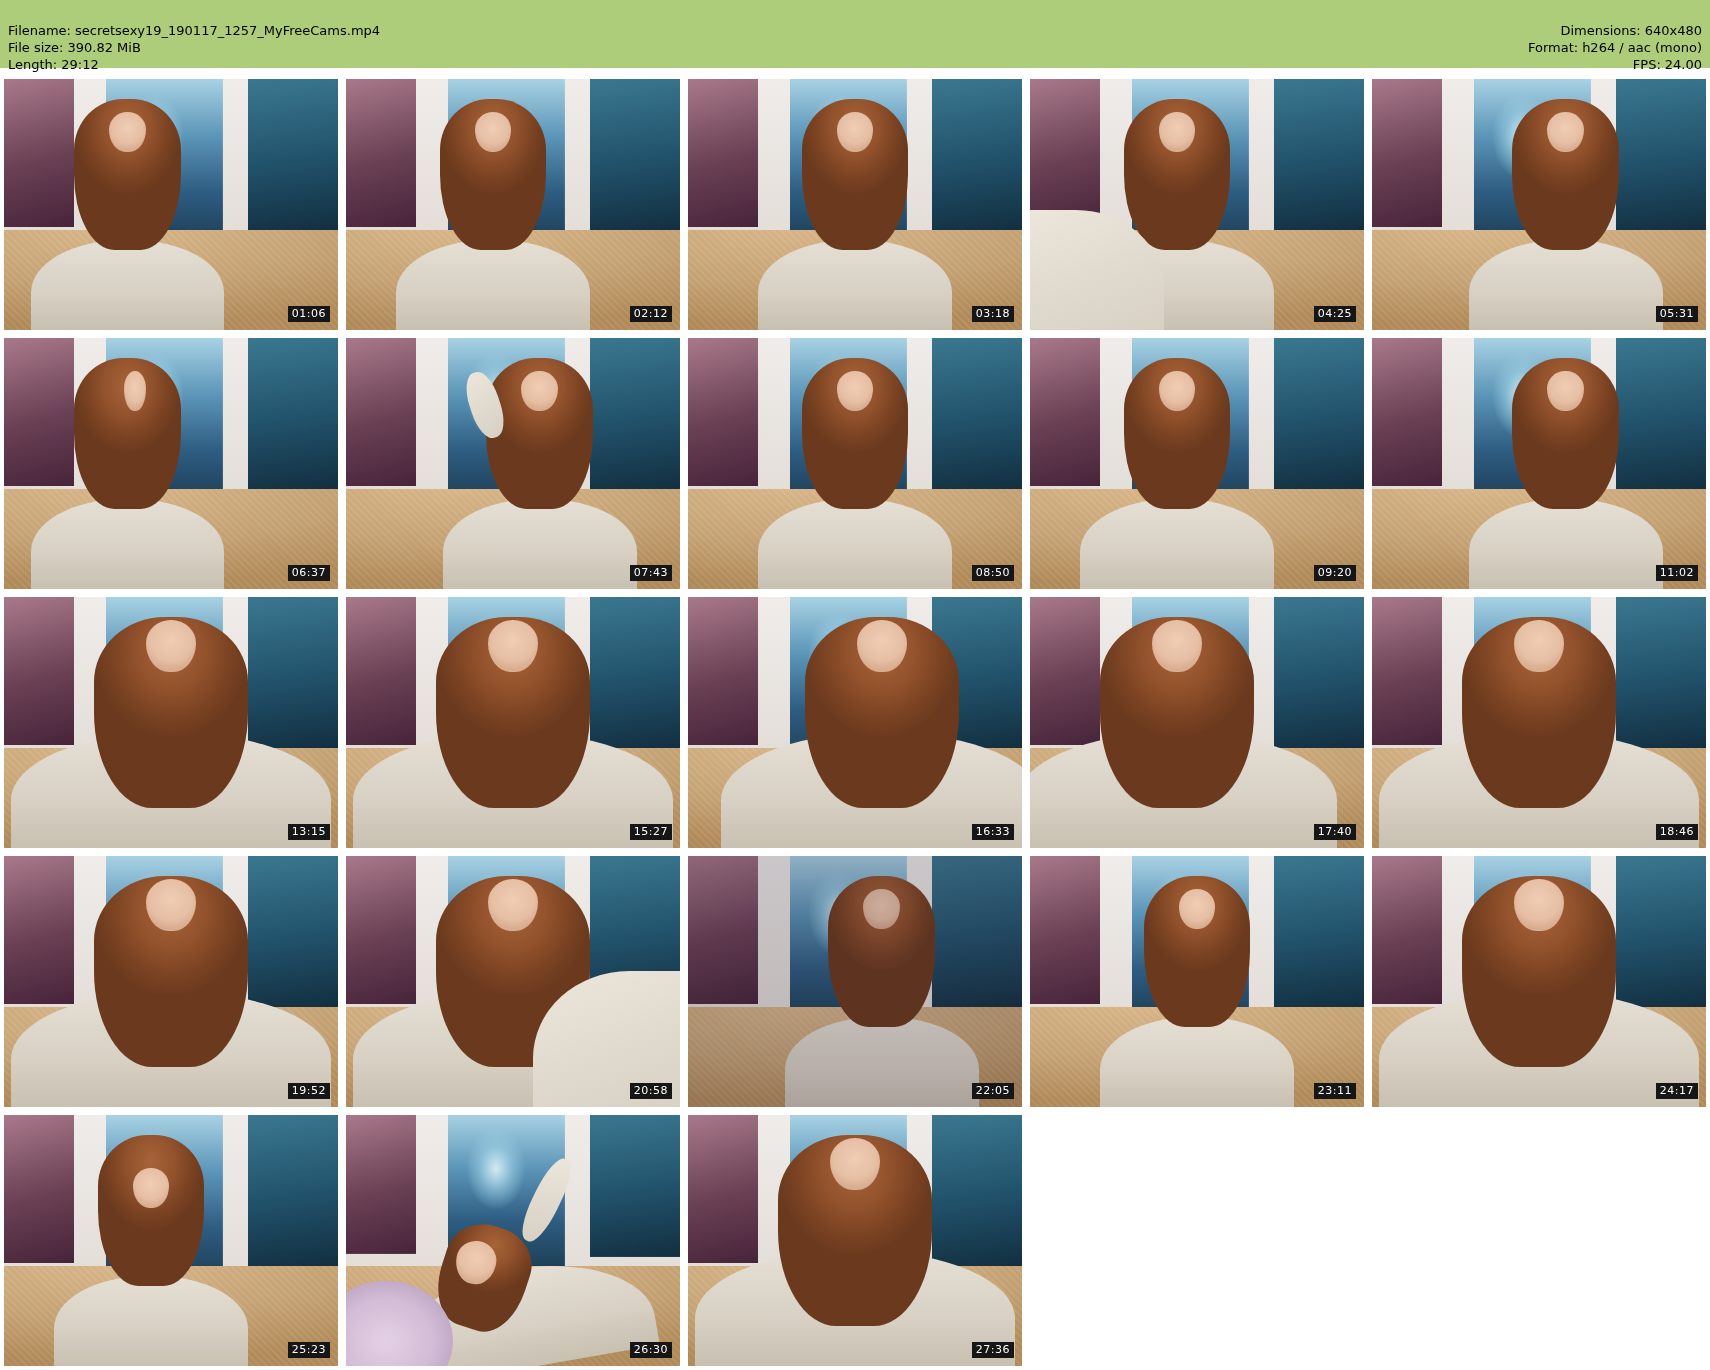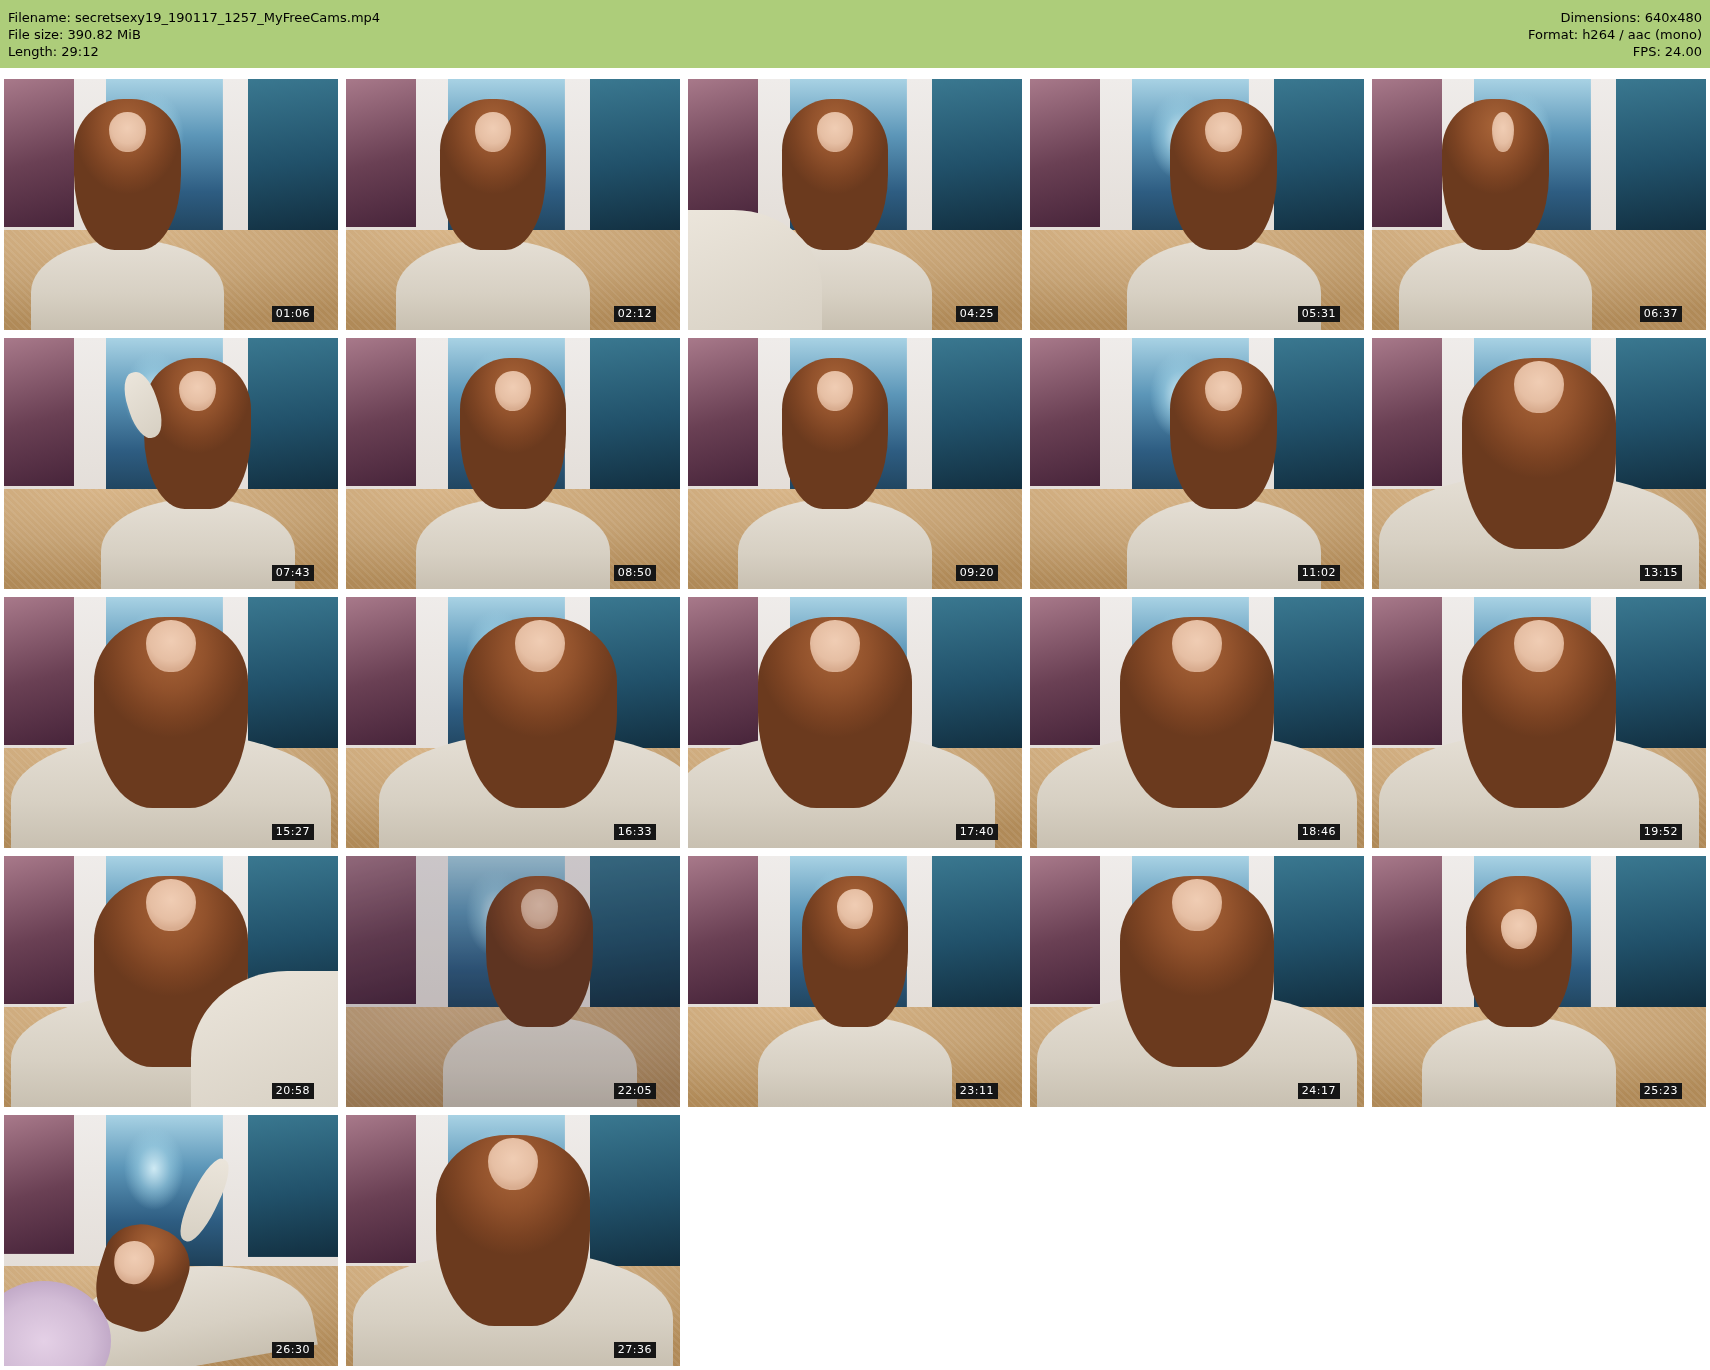--- a/index.html
+++ b/index.html
@@ -3,21 +3,21 @@
 <meta charset="utf-8">
 <style>
   html,body{margin:0;padding:0;background:#ffffff;}
   body{width:1710px;height:1370px;overflow:hidden;font-family:"DejaVu Sans","Liberation Sans",sans-serif;}
 
   
   .header{
     width:100%;height:68px;box-sizing:border-box;
     background:#adcd7a;color:#000;
     display:flex;justify-content:space-between;
-    padding:9px 8px 0 8px;
+    padding:22px 8px 0 8px;
     font-size:13px;line-height:17px;gap:44px;
   }
   .header .col{white-space:nowrap;}
   .header .col.right{text-align:right;}
   .header .lbl{margin-right:4px;}
 
   
   .grid{
     margin:11px 4px 4px 4px;
     display:grid;
@@ -106,21 +106,21 @@
   .p-lying .t-sweater{left:20%;width:72%;height:40%;transform:rotate(-10deg);
     border-radius:42% 58% 0 0 / 52% 70% 0 0;}
   .p-lying .t-arm{display:block;left:56%;top:16%;width:8%;height:36%;
     transform:rotate(26deg);border-radius:45%;}
   .p-lying .t-blanket{display:block;left:-8%;bottom:-14%;width:40%;height:48%;
     background:radial-gradient(closest-side,#e4d0e6 0%,#d2bcd6 70%,#c2aac8 100%);
     border-radius:50%;}
   .p-lying .t-posters{height:60%;}
 
   .badge{
-    position:absolute;right:24px;bottom:8px;z-index:9;
+    position:absolute;right:8px;bottom:8px;z-index:9;
     background:#161616;color:#ffffff;
     font-size:11px;line-height:14px;padding:1px 4px;
     letter-spacing:.5px;
   }
 </style>
 </head>
 <body>
 
 <div>
 
@@ -153,20 +153,31 @@
     <div class="t-wall"></div>
     <div class="t-posters"></div>
     <div class="t-cushion"></div>
     <div class="t-sweater"></div>
     <div class="t-hair"></div>
     <div class="t-face"></div>
 
     <div class="t-shade"></div>
     <div class="badge">02:12</div>
   </div>
+      <div class="thumb p-center">
+    <div class="t-wall"></div>
+    <div class="t-posters"></div>
+    <div class="t-cushion"></div>
+    <div class="t-sweater"></div>
+    <div class="t-hair"></div>
+    <div class="t-face"></div>
+
+    <div class="t-shade"></div>
+    <div class="badge">03:18</div>
+  </div>
       <div class="thumb p-center-left p-arm-out">
     <div class="t-wall"></div>
     <div class="t-posters"></div>
     <div class="t-cushion"></div>
     <div class="t-sweater"></div>
     <div class="t-hair"></div>
     <div class="t-face"></div>
     <div class="t-arm"></div>
 
     <div class="t-shade"></div>

